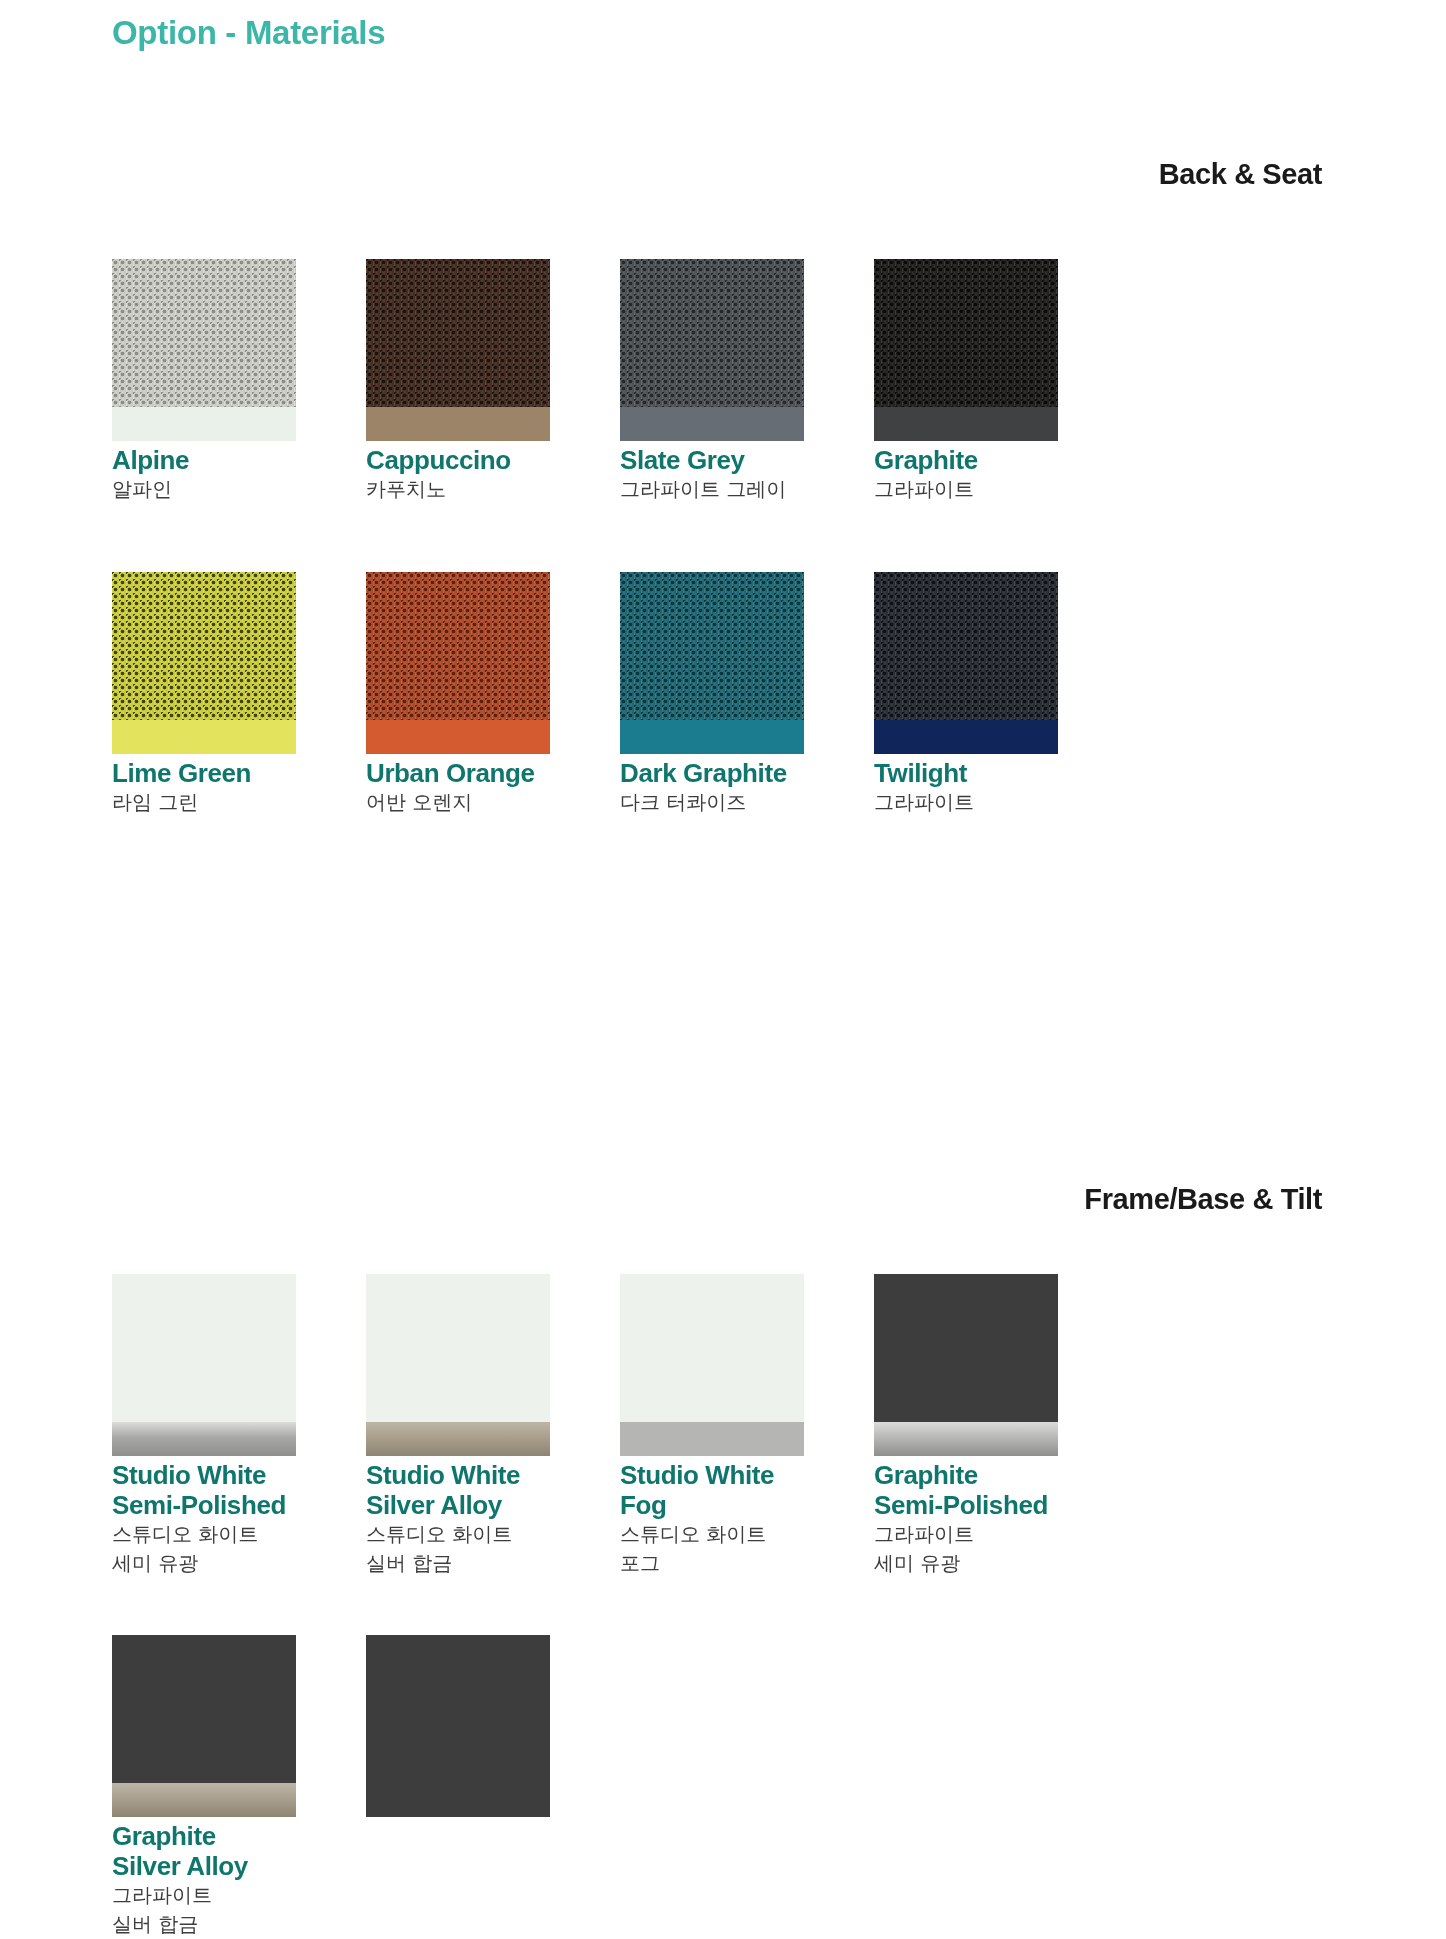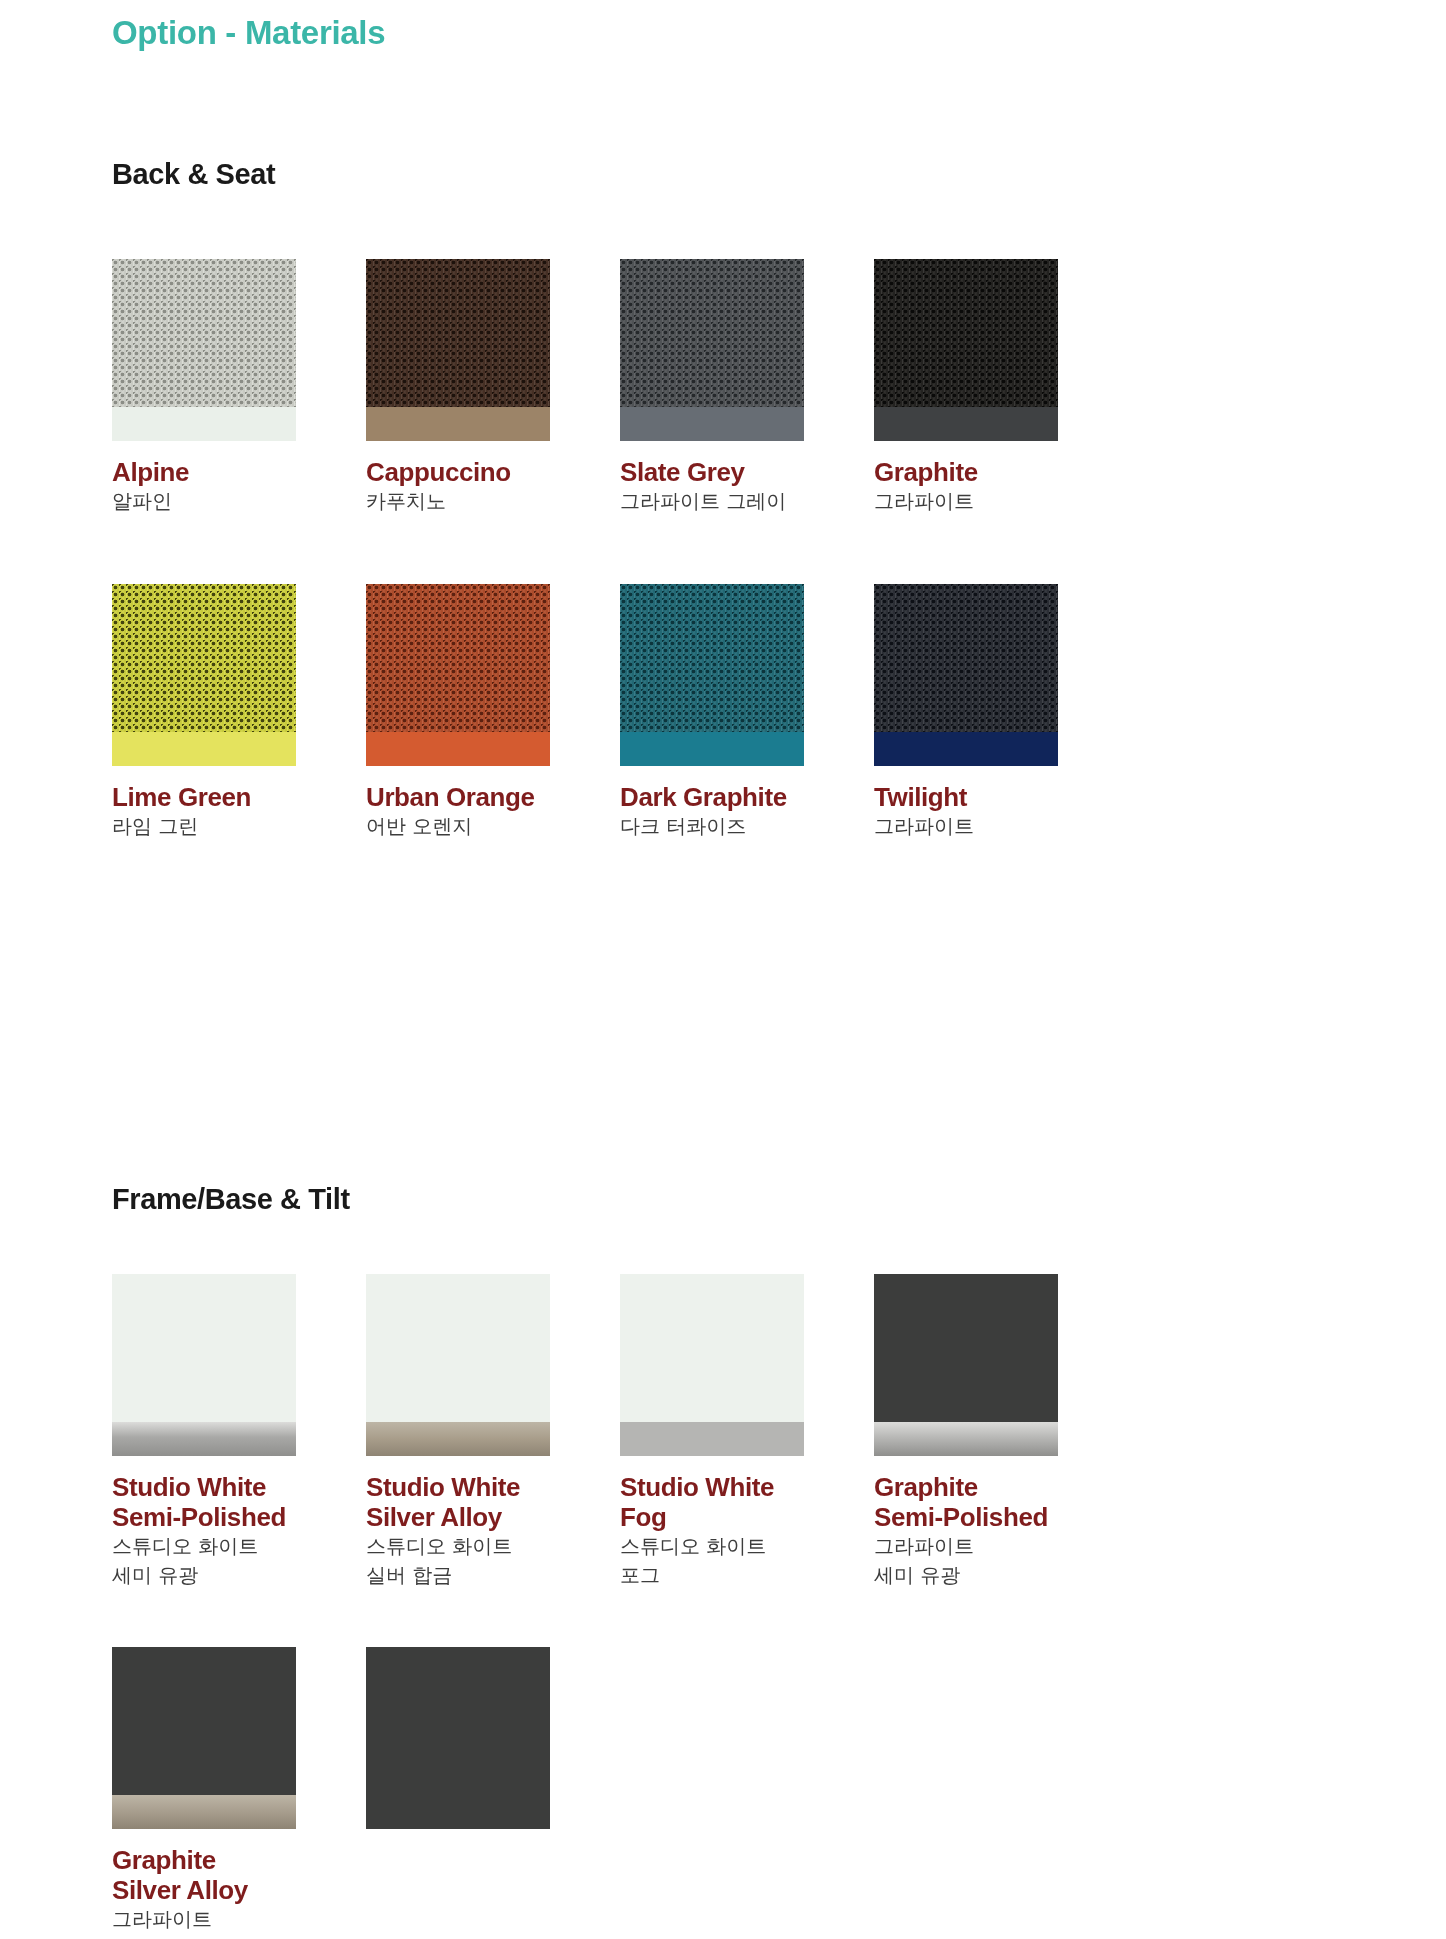--- a/index.html
+++ b/index.html
@@ -27,20 +27,21 @@
     color: #3bb6a8;
   }
 
   .section { position: absolute; left: 112px; }
   .section-heading {
     font-size: 29px;
     font-weight: bold;
     color: #1a1a1a;
     letter-spacing: -0.4px;
     margin: 0 0 0 0;
+    text-align: right;
   }
 
   .sec-back { top: 158px; }
   .sec-frame { top: 1183px; }
 
   .swatch-grid {
     display: flex;
     flex-wrap: wrap;
     width: 1210px;
   }
@@ -72,24 +73,24 @@
 
   
   .chip.frame .top {
     position: absolute; left:0; right:0; top:0; height: 148px;
   }
   .chip.frame .band { height: 34px; }
 
   .label-en {
     font-size: 26px;
     font-weight: bold;
-    color: #7f1d1d;
+    color: #0f766e;
     letter-spacing: -0.4px;
     line-height: 1.16;
-    margin-top: 16px;
+    margin-top: 4px;
     white-space: pre-line;
   }
   .label-ko {
     font-size: 20px;
     color: #3d3d3d;
     line-height: 1.42;
     white-space: pre-line;
     font-family: "DejaVu Sans", sans-serif;
   }
 </style>

